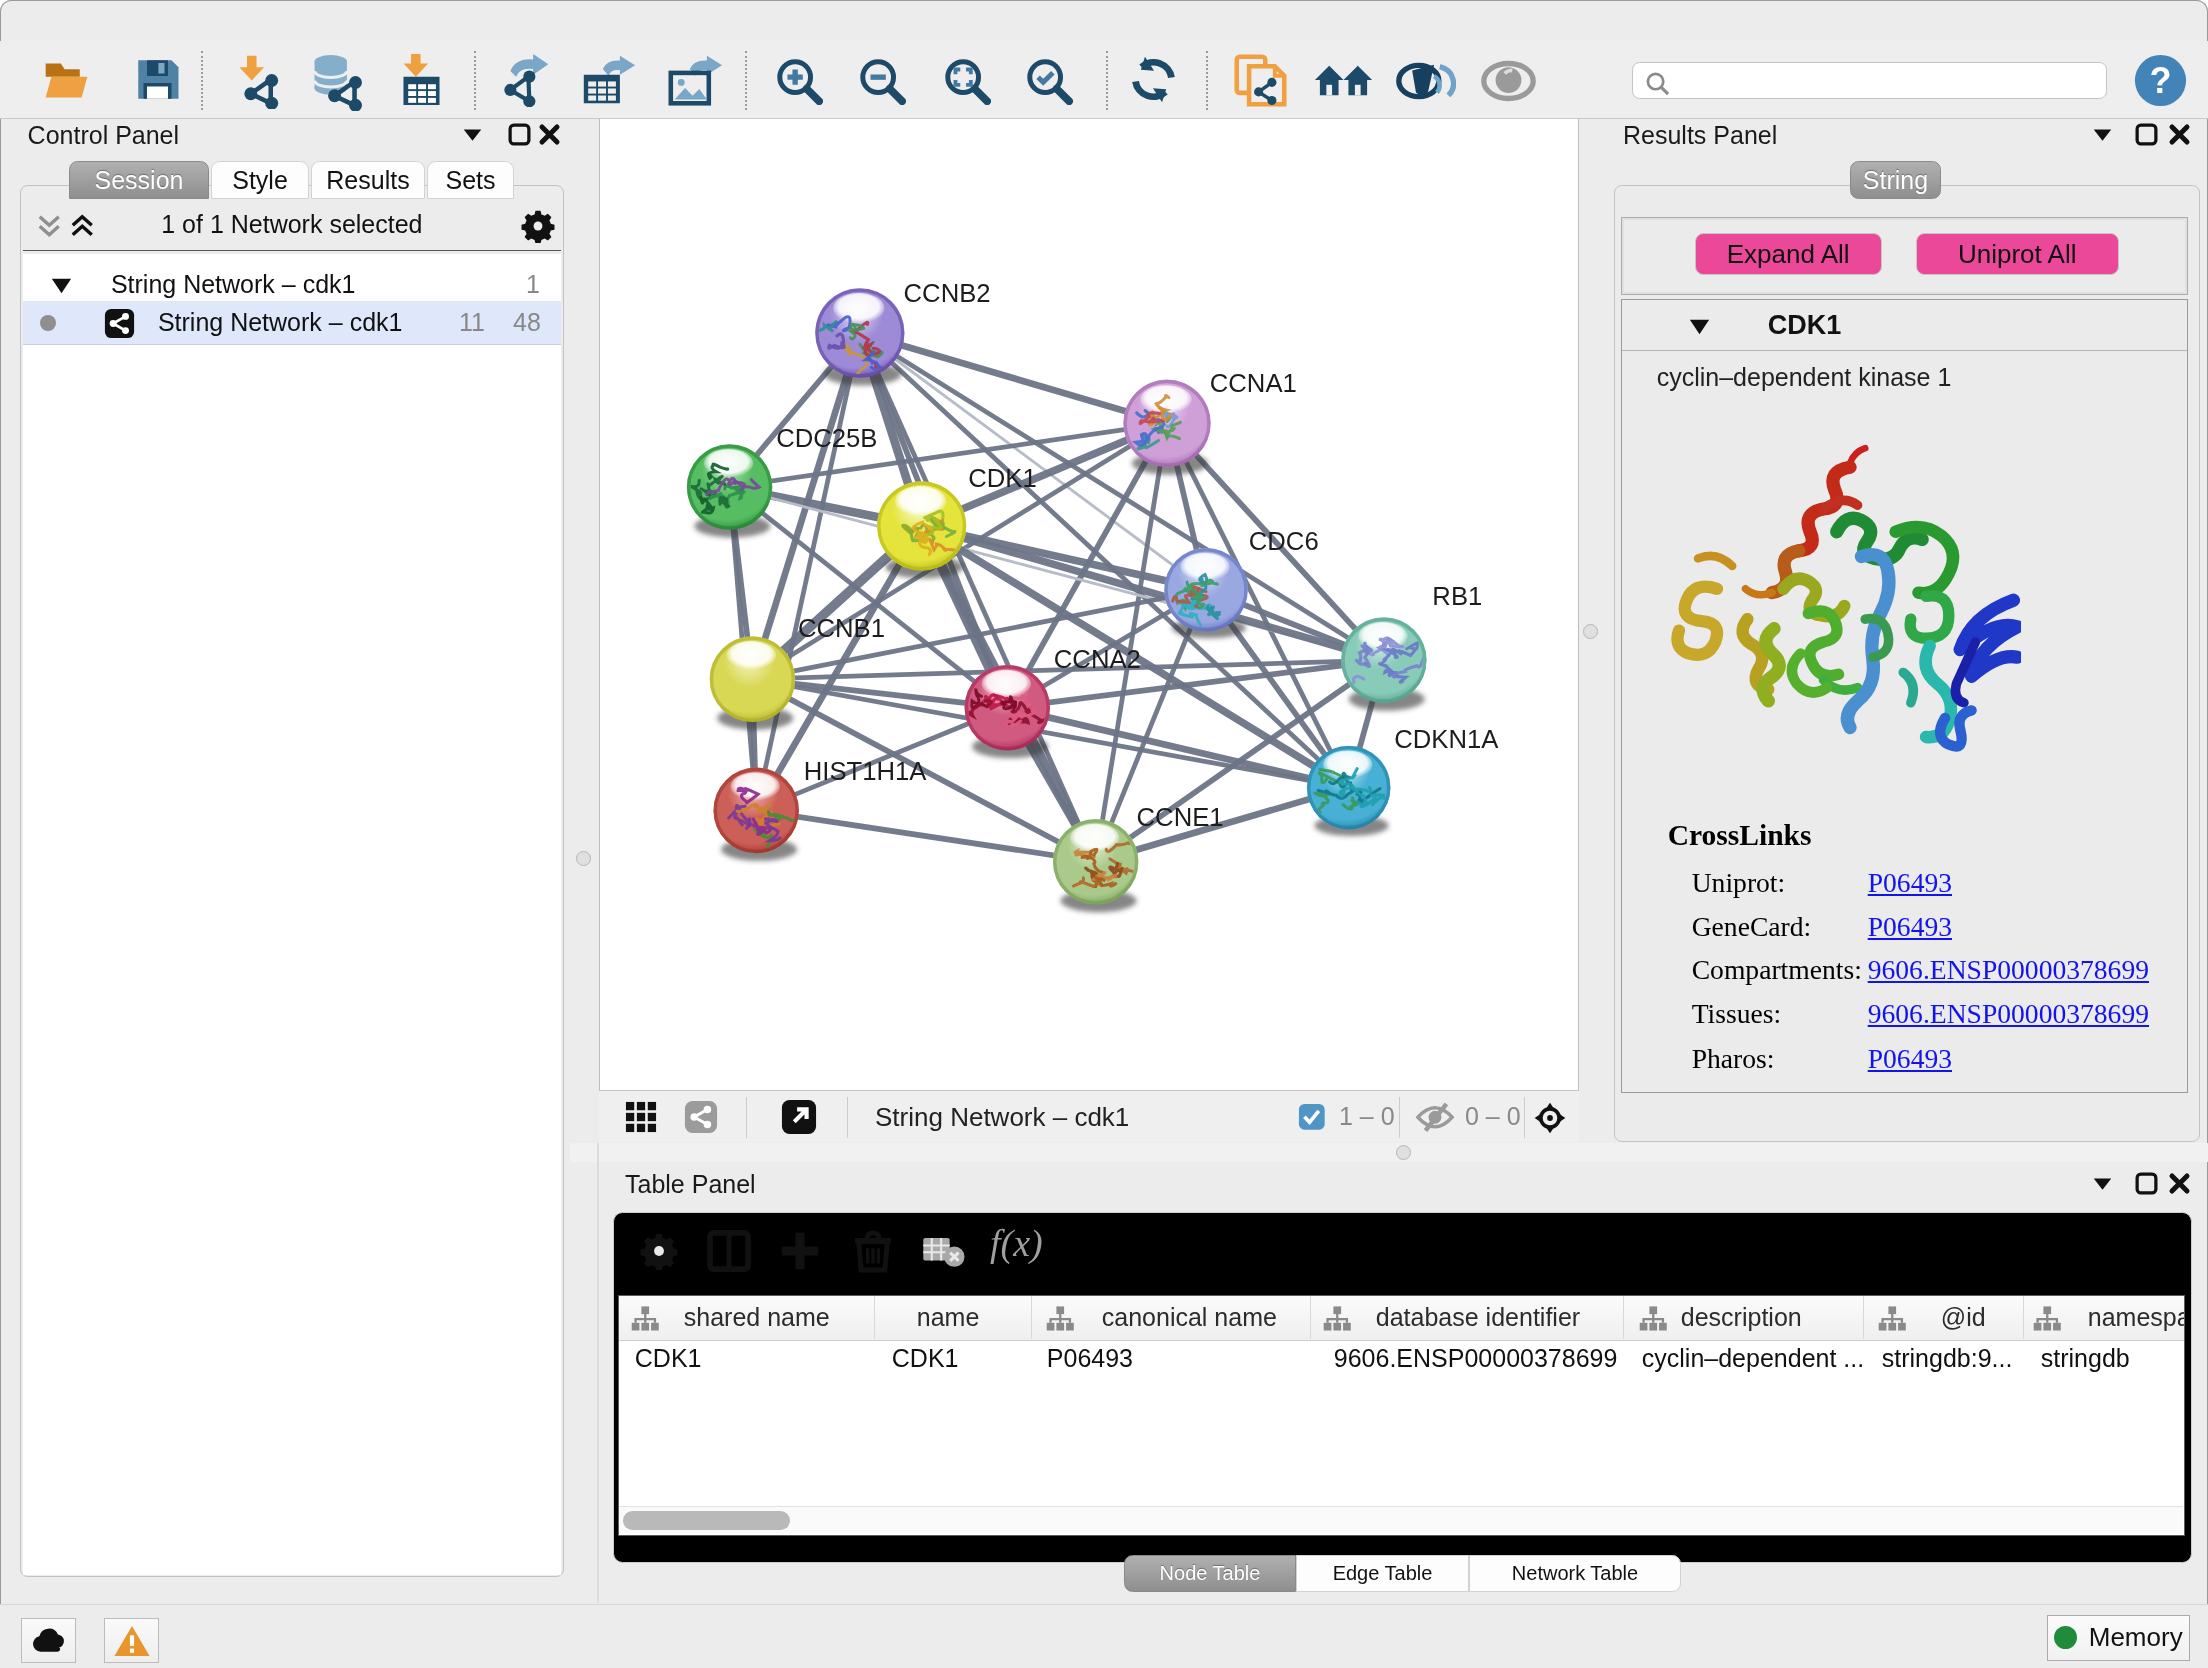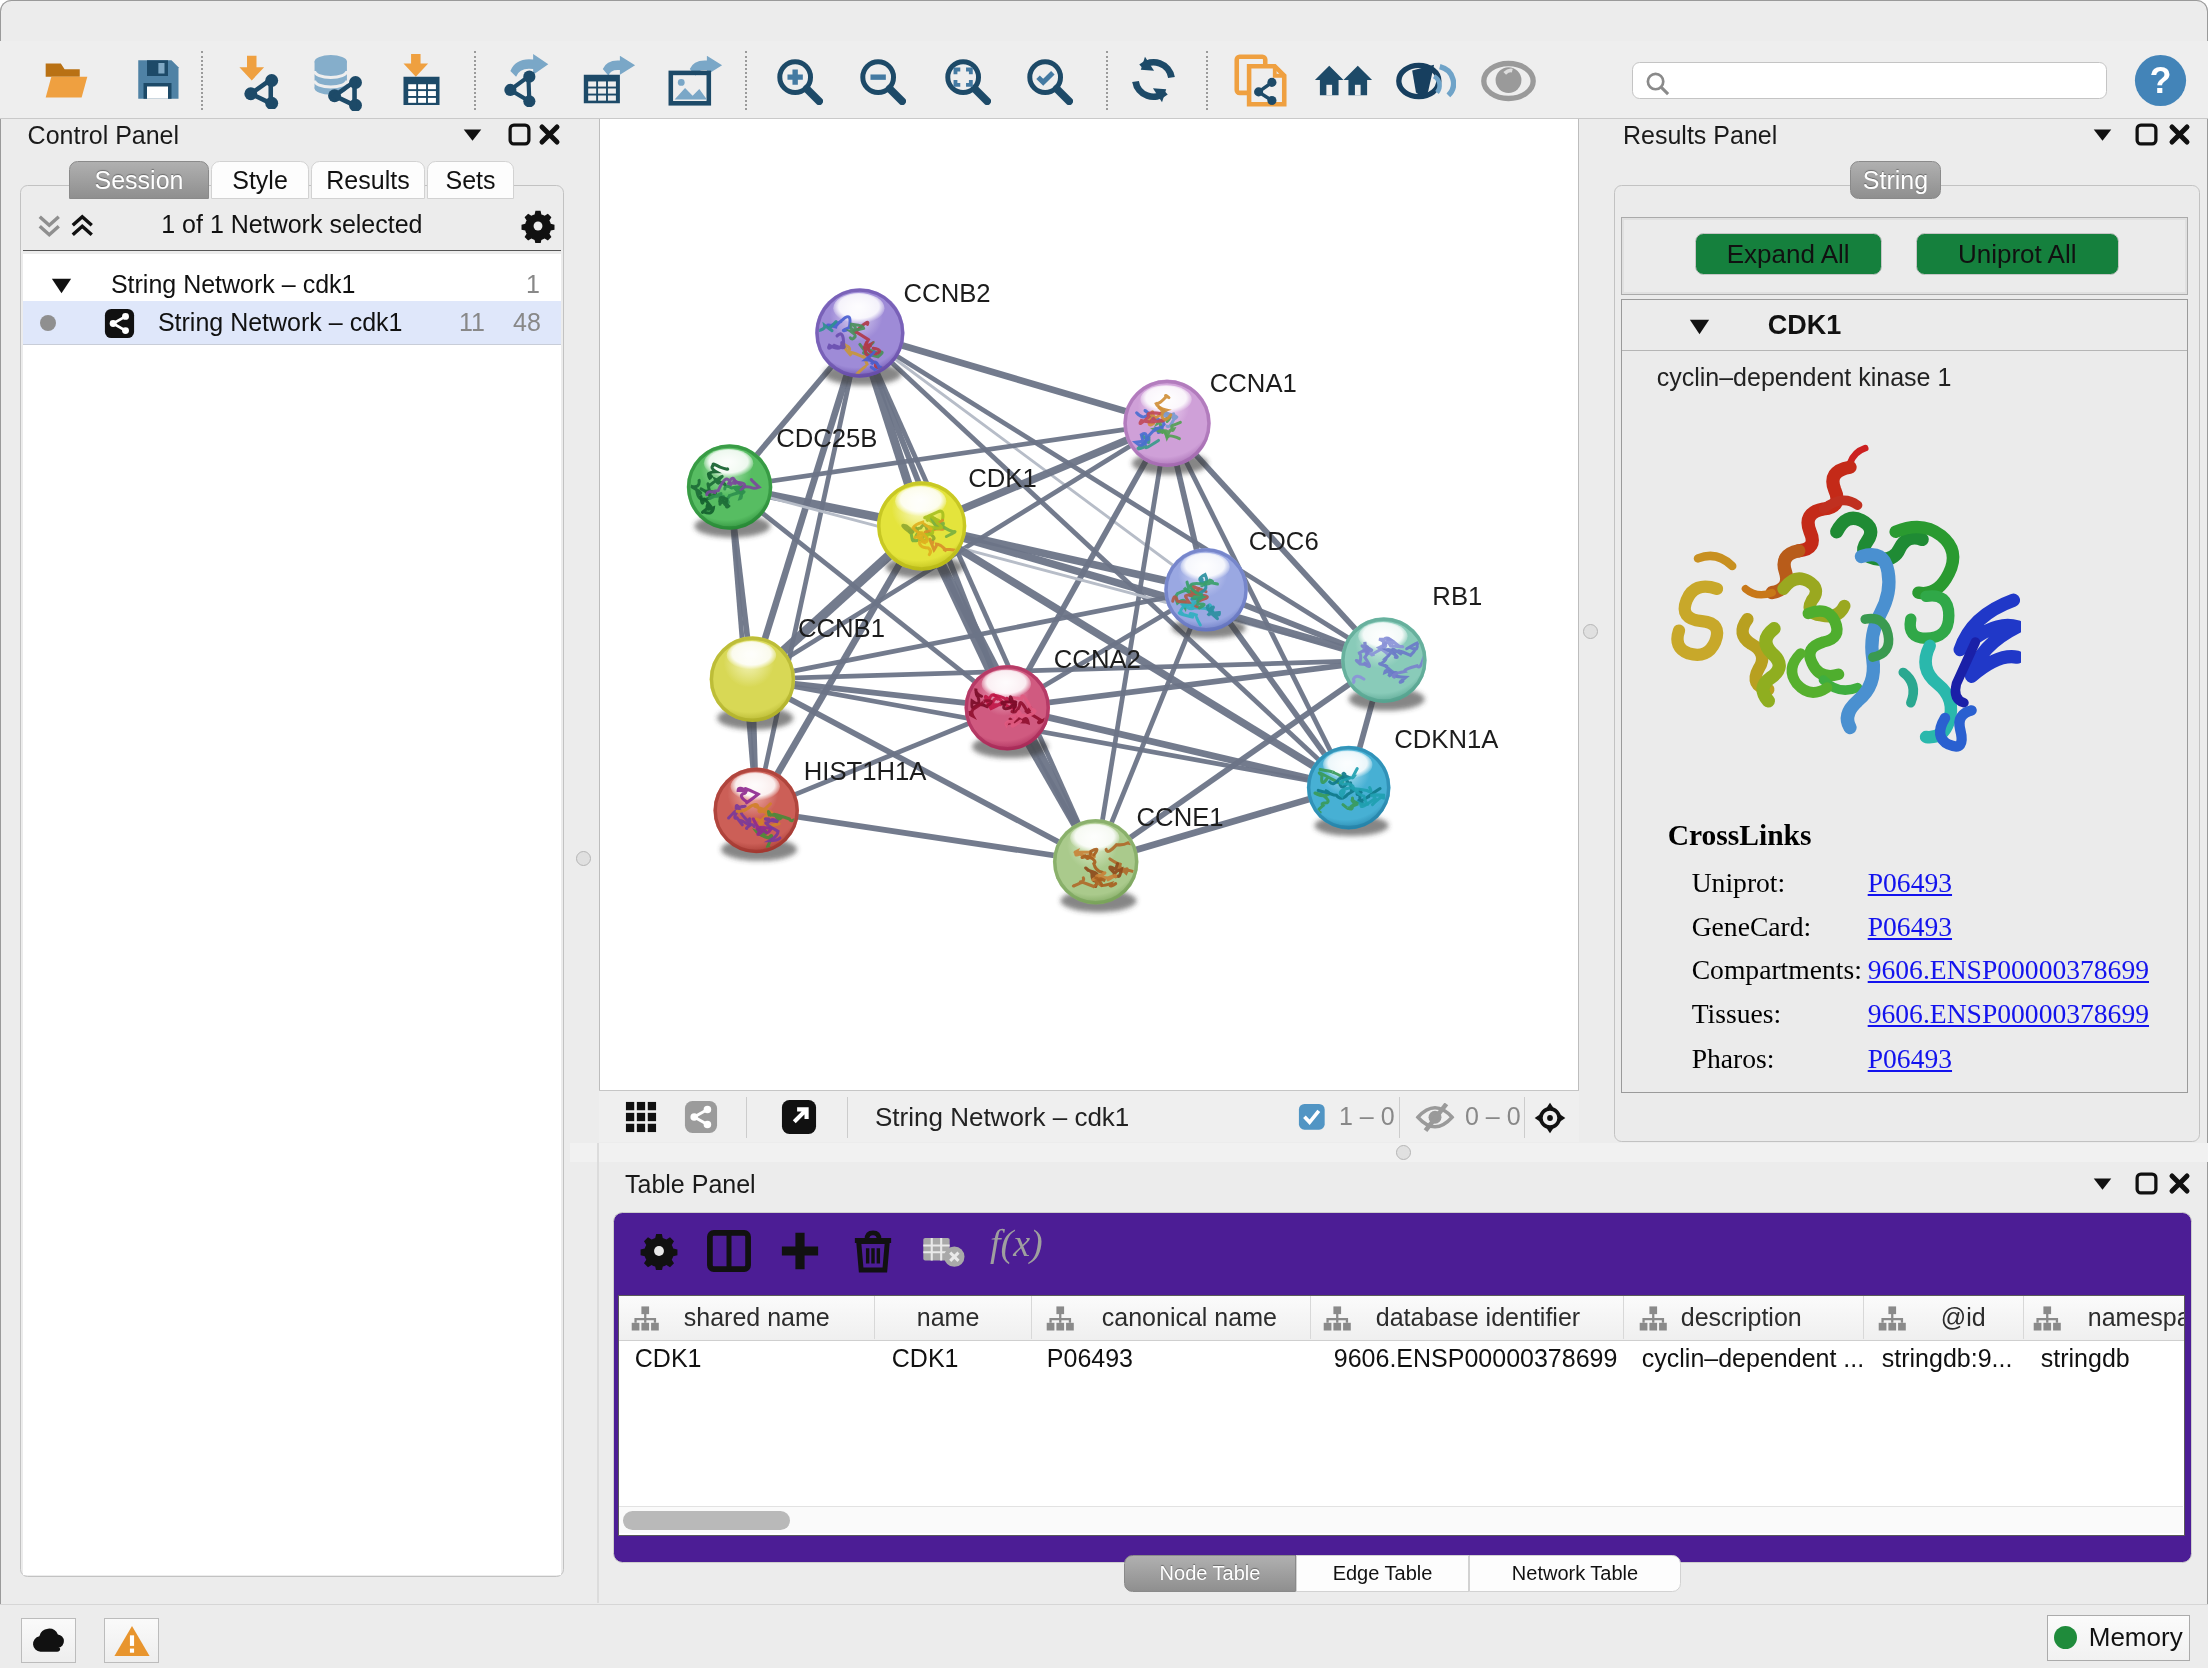--- a/index.html
+++ b/index.html
@@ -27,27 +27,27 @@
 #cp-tree{position:absolute;left:1.9px;top:68px;width:538px;height:1321px;background:#ffffff;}
 .cprow{position:absolute;left:0;width:100%;height:44px;font-size:25px;color:#111;}
 #cp-sel{background:#dfe7fa;border-bottom:1.9px solid #c8cdd8;}
 
 #canvas{position:absolute;left:599px;top:119px;width:980px;height:971px;background:#ffffff;border-left:1.9px solid #bdbdbd;border-right:1.9px solid #bdbdbd;}
 #cstatus{position:absolute;left:599px;top:1090px;width:980px;height:52px;background:#efefef;border-top:1px solid #c6c6c6;}
 .csep{position:absolute;top:5.7px;height:41px;width:0;border-left:1.9px solid #cccccc;}
 
 #rp-pane{position:absolute;left:1614px;top:185px;width:586px;height:957px;border:1.9px solid #c2c2c2;border-radius:7.6px;background:#ebebeb;}
 #rp-btnbox{position:absolute;left:5.7px;top:31px;width:567px;height:78px;border:1.9px solid #aaaaaa;box-shadow:0 0 0 1.9px #e0e0e0 inset;background:#ebebeb;}
-.rbtn{position:absolute;top:15px;height:42px;background:#15803d;border:1.9px solid #c6c6c6;border-radius:8.6px;font-size:26px;color:#111;display:flex;align-items:center;justify-content:center;}
+.rbtn{position:absolute;top:15px;height:42px;background:#ec4899;border:1.9px solid #c6c6c6;border-radius:8.6px;font-size:26px;color:#111;display:flex;align-items:center;justify-content:center;}
 #rp-cdk{position:absolute;left:5.7px;top:113px;width:567px;height:794px;border:1px solid #9a9a9a;background:#ebebeb;}
 #rp-cdkhead{position:absolute;left:0;top:0;width:100%;height:51px;border-bottom:1px solid #b5b5b5;}
 .serif{font-family:"Liberation Serif",serif;}
 .rlink{color:#1313ee;text-decoration:underline;}
 
-#tp-box{position:absolute;left:613px;top:1212px;width:1579px;height:351px;background:#4c1d95;border:1.9px solid #cdcdcd;border-radius:9.5px;}
+#tp-box{position:absolute;left:613px;top:1212px;width:1579px;height:351px;background:#000000;border:1.9px solid #cdcdcd;border-radius:9.5px;}
 #tp-table{position:absolute;left:3.8px;top:82px;width:1567px;height:241px;background:#ffffff;border:1.9px solid #5a5a5a;overflow:hidden;}
 #tp-header{position:absolute;left:0;top:0;width:100%;height:45px;background:linear-gradient(#fbfbfb,#efefef);border-bottom:1.9px solid #cfcfcf;font-size:25px;color:#2c2c2c;}
 .th{position:absolute;top:0;height:43px;display:flex;align-items:center;justify-content:center;border-right:1.9px solid #d8d8d8;}
 .td{position:absolute;top:48px;font-size:25px;color:#111;}
 #tp-scroll{position:absolute;left:0px;top:210px;width:1564px;height:27px;background:#fafafa;border-top:1px solid #e2e2e2;}
 #tp-thumb{position:absolute;left:3.8px;top:3.8px;width:167px;height:19px;background:#b9b9b9;border-radius:9.5px;}
 .btab{position:absolute;top:1555px;height:37px;font-size:20px;display:flex;align-items:center;justify-content:center;text-align:right;}
 
 #bstatus{position:absolute;left:0;top:1604px;width:100%;height:65px;background:#ececec;border-top:1.9px solid #d6d6d6;}
 .hlbl{position:absolute;top:6.7px;font-size:25px;color:#2c2c2c;}

